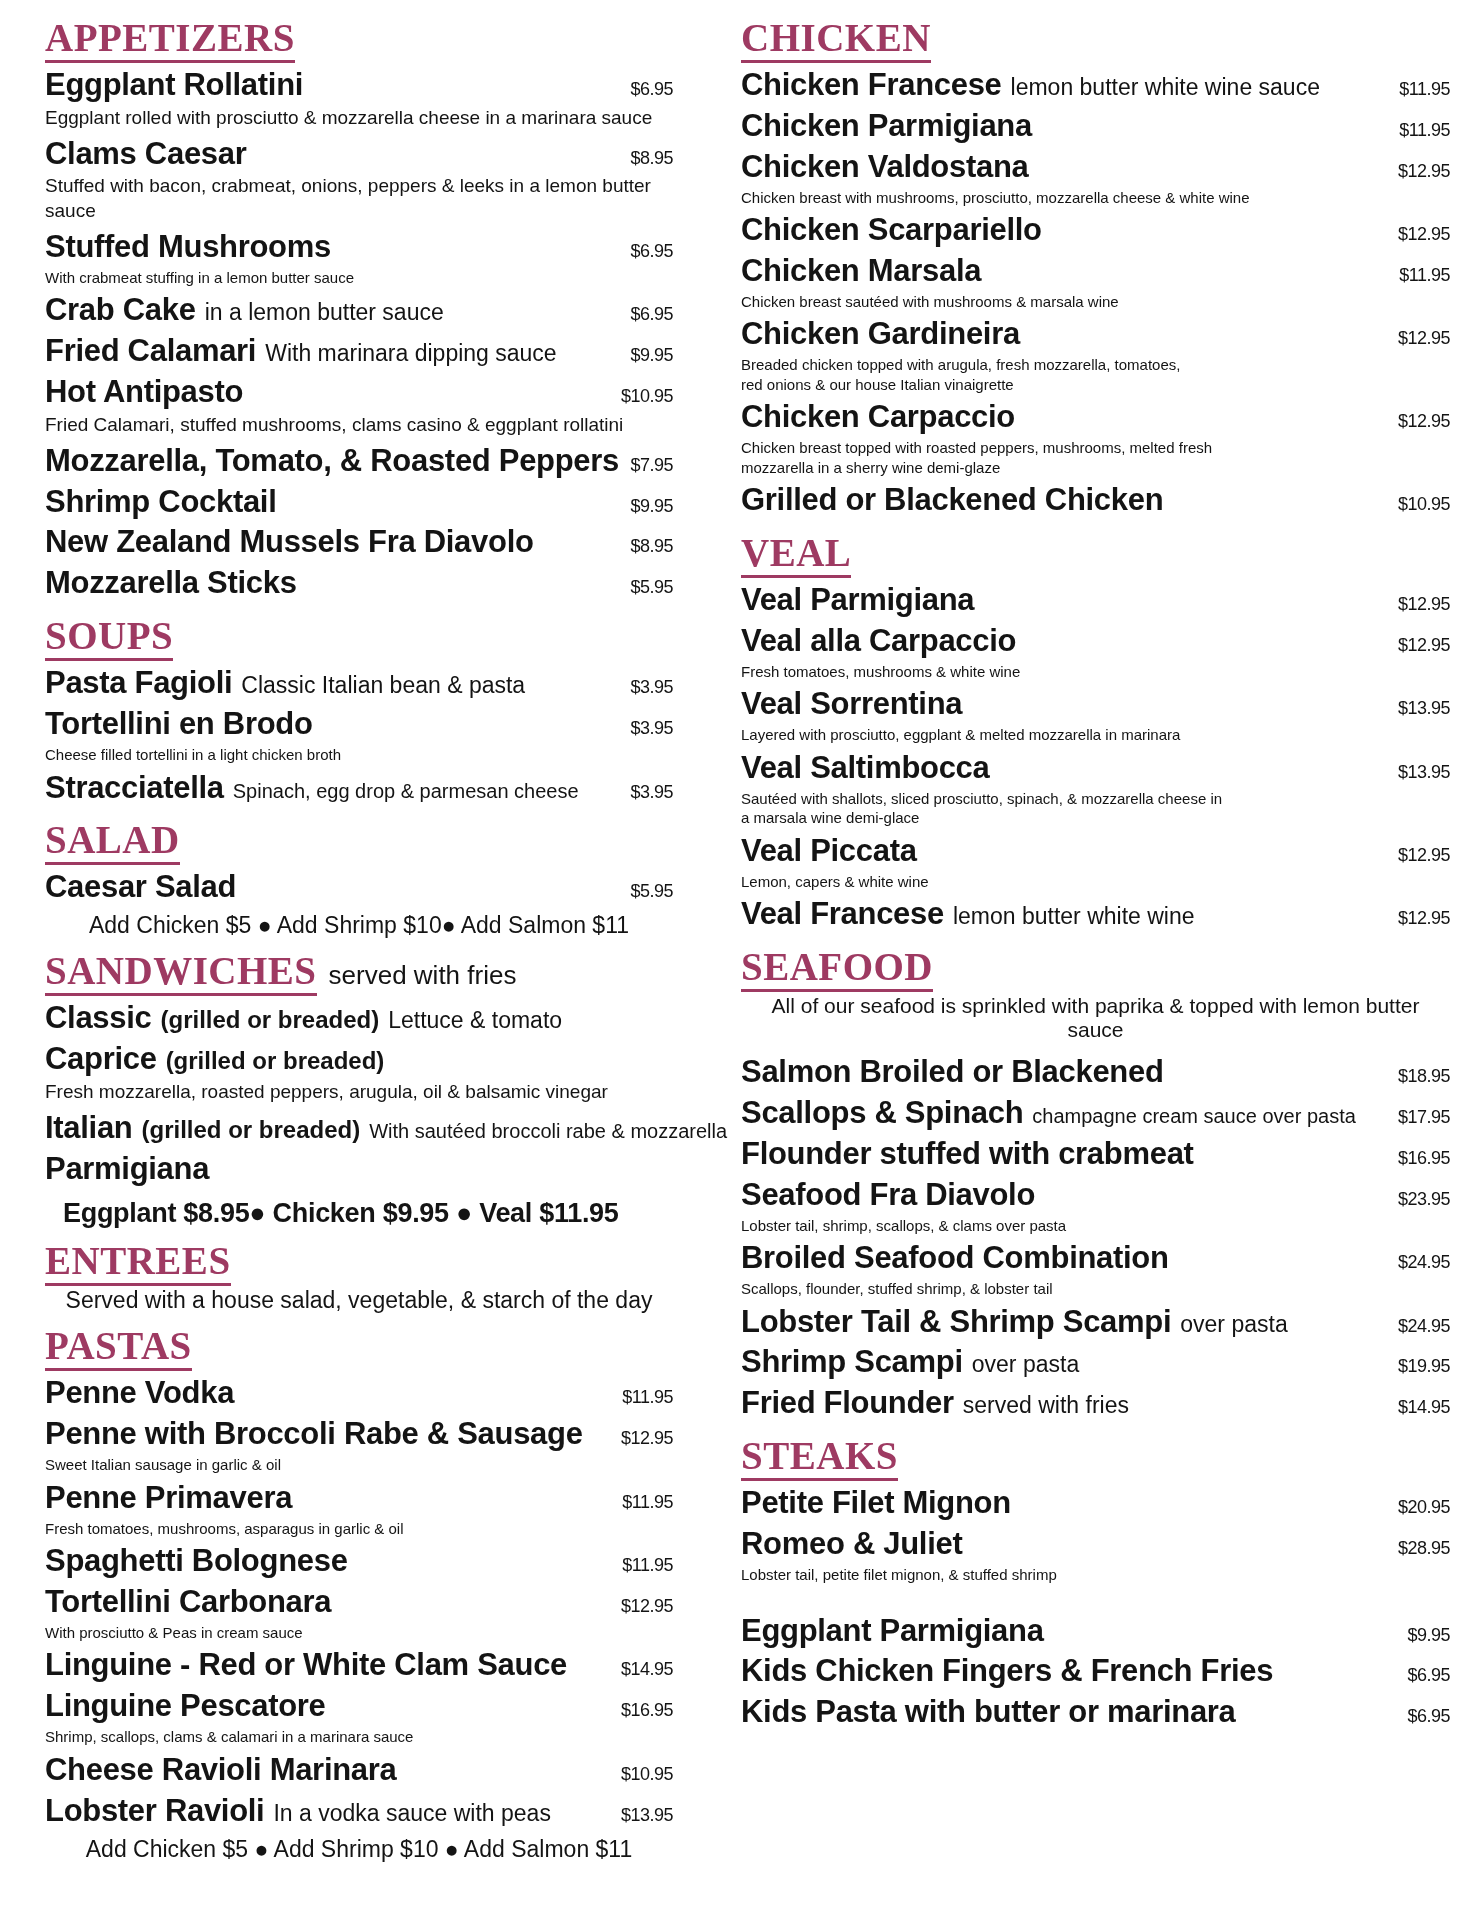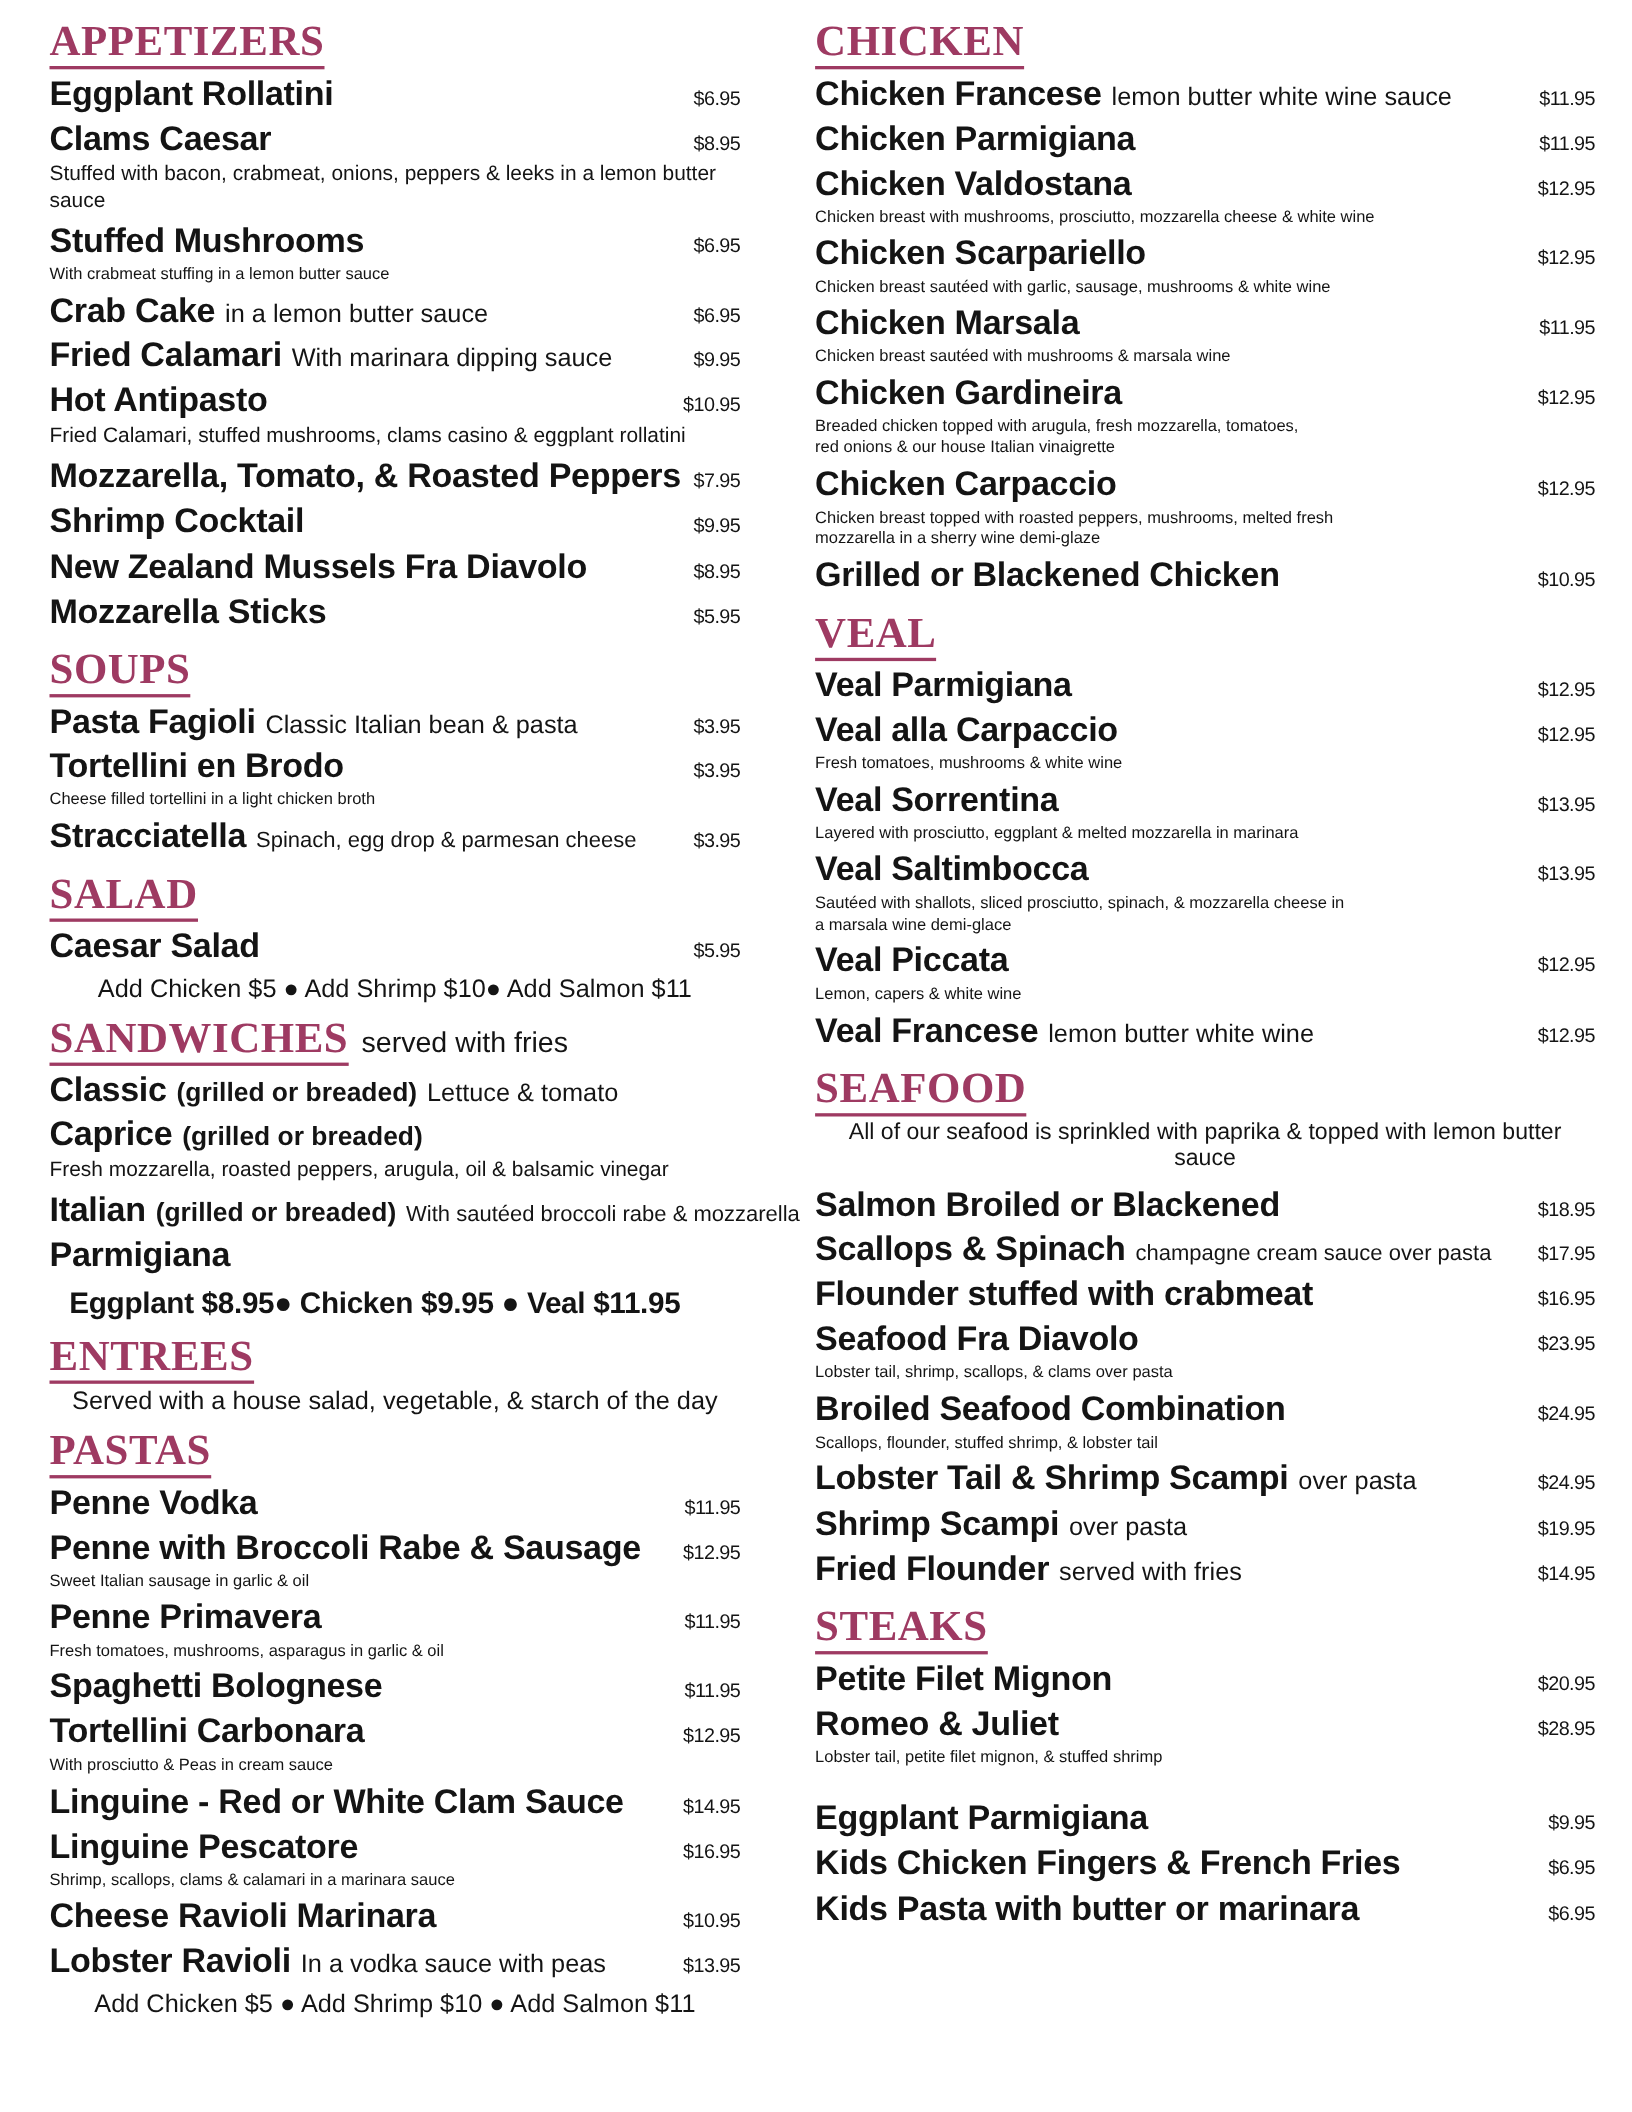--- a/index.html
+++ b/index.html
@@ -88,20 +88,21 @@
 <body>
 
 <div class="page">
   <div class="col col-left">
       <section class="section">
         <h2 class="heading"><span class="heading-text">APPETIZERS</span></h2>
         <div class="item-row">
           <span class="item-name">Eggplant Rollatini</span>
           <span class="item-price">$6.95</span>
         </div>
+        <div class="item-desc small">Eggplant rolled with prosciutto &amp; mozzarella cheese in a marinara sauce</div>
         <div class="item-row">
           <span class="item-name">Clams Caesar</span>
           <span class="item-price">$8.95</span>
         </div>
         <div class="item-desc small">Stuffed with bacon, crabmeat, onions, peppers &amp; leeks in a lemon butter sauce</div>
         <div class="item-row">
           <span class="item-name">Stuffed Mushrooms</span>
           <span class="item-price">$6.95</span>
         </div>
         <div class="item-desc">With crabmeat stuffing in a lemon butter sauce</div>
@@ -249,21 +250,20 @@
         </div>
         <div class="item-row">
           <span class="item-name">Chicken Valdostana</span>
           <span class="item-price">$12.95</span>
         </div>
         <div class="item-desc">Chicken breast with mushrooms, prosciutto, mozzarella cheese &amp; white wine</div>
         <div class="item-row">
           <span class="item-name">Chicken Scarpariello</span>
           <span class="item-price">$12.95</span>
         </div>
-        <div class="item-desc">Chicken breast sautéed with garlic, sausage, mushrooms &amp; white wine</div>
         <div class="item-row">
           <span class="item-name">Chicken Marsala</span>
           <span class="item-price">$11.95</span>
         </div>
         <div class="item-desc">Chicken breast sautéed with mushrooms &amp; marsala wine</div>
         <div class="item-row">
           <span class="item-name">Chicken Gardineira</span>
           <span class="item-price">$12.95</span>
         </div>
         <div class="item-desc">Breaded chicken topped with arugula, fresh mozzarella, tomatoes,

